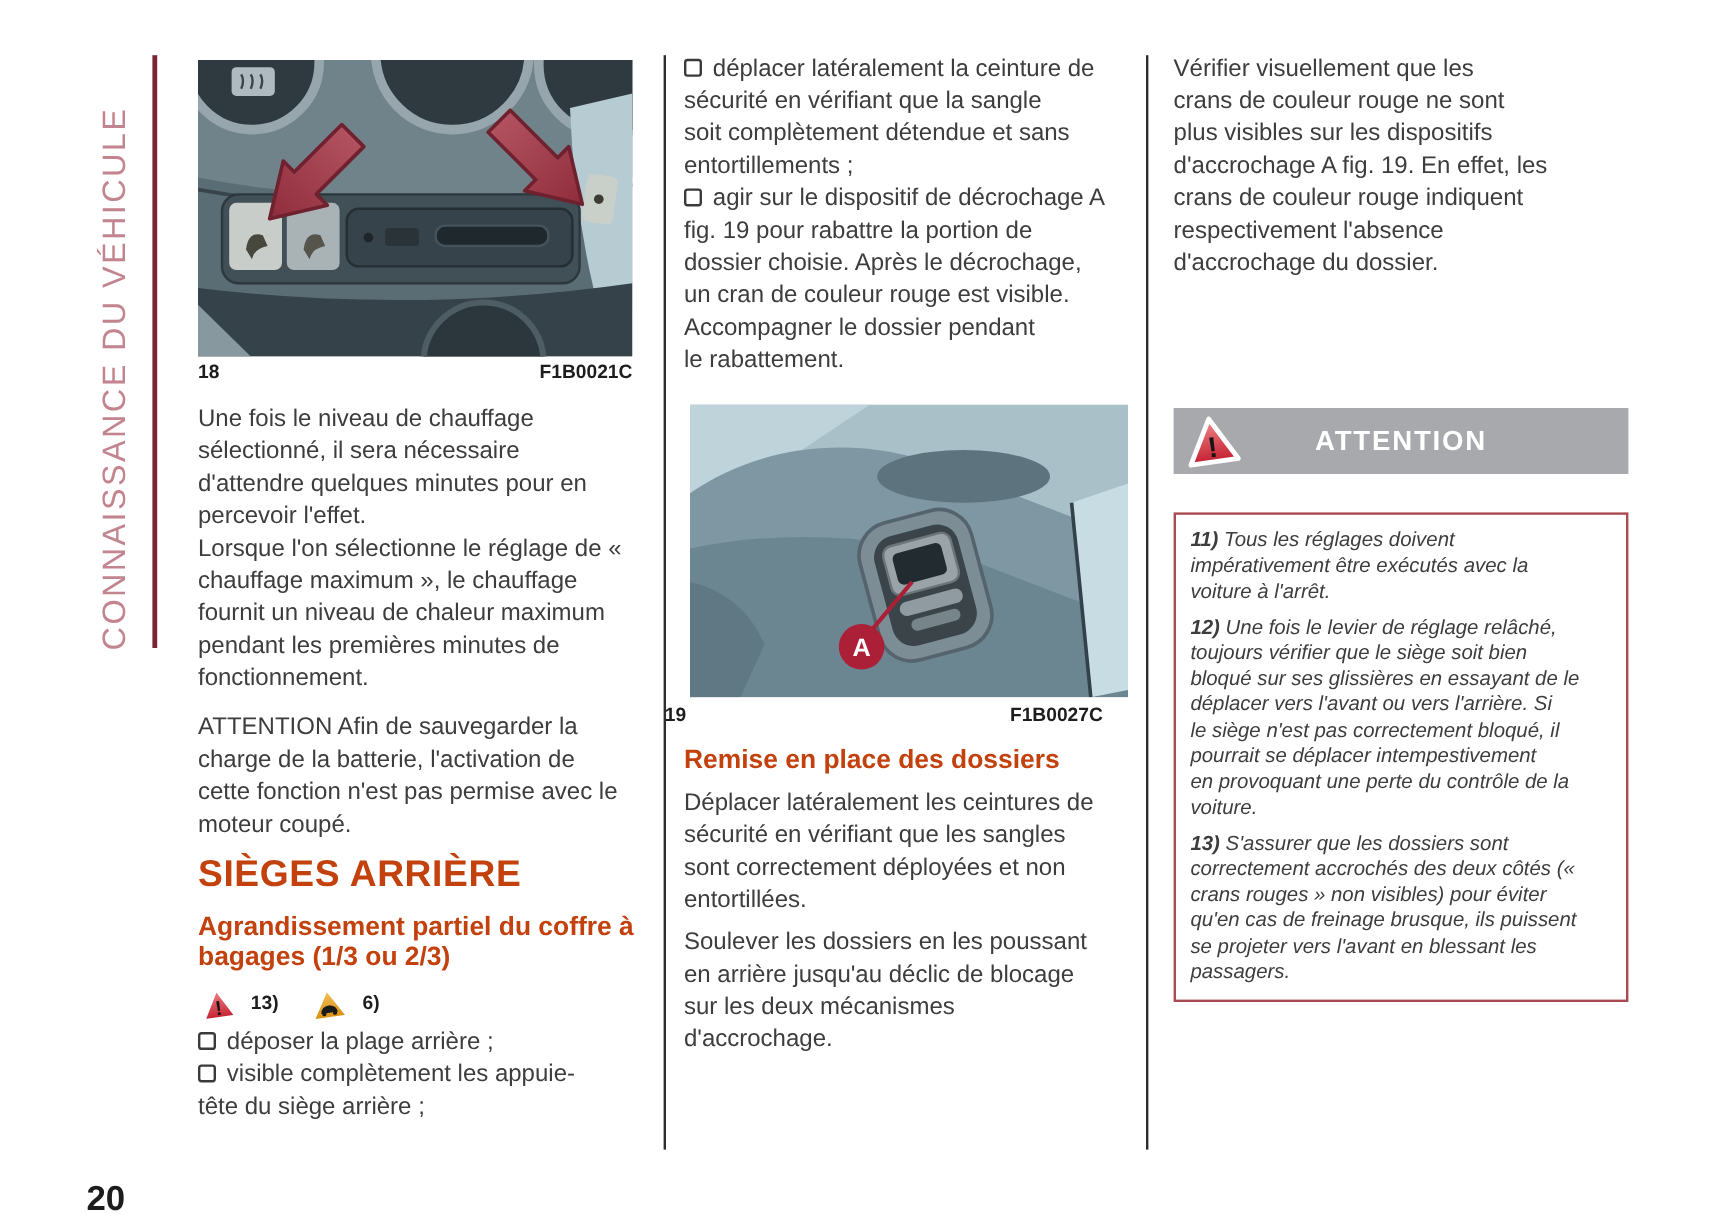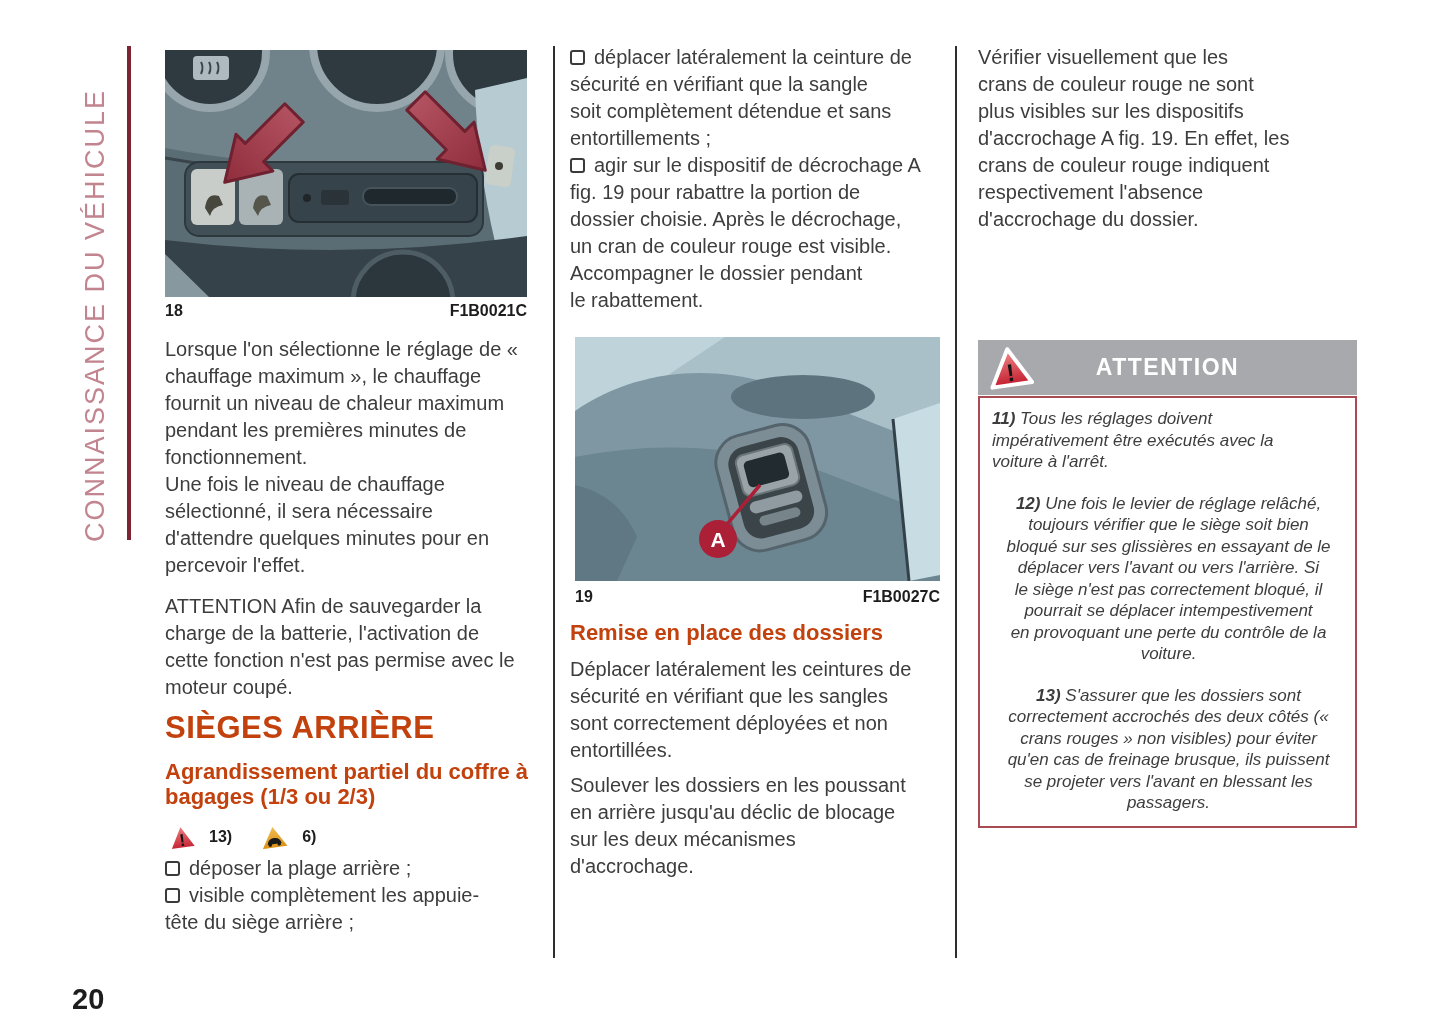--- a/index.html
+++ b/index.html
@@ -28,24 +28,24 @@
   .sq{display:inline-block;width:11px;height:11px;border:2.5px solid #3a3a3a;border-radius:3px;
       margin-right:9px;transform:translateY(1px);}
   .iconrow{display:flex;align-items:center;gap:10px;margin-top:10px;height:36px;}
   .iconlabel{font-size:16px;font-weight:bold;color:#1d1d1d;margin-right:14px;}
   
   .banner{position:absolute;left:978px;top:340px;width:379px;height:55px;background:#a7a9ac;
           display:flex;align-items:center;justify-content:center;}
   .banner .bicon{position:absolute;left:8px;top:5px;}
   .btitle{color:#ffffff;font-size:23px;font-weight:bold;letter-spacing:1.5px;}
   
-  .warnbox{position:absolute;left:978px;top:396px;width:379px;box-sizing:border-box;
+  .warnbox{position:absolute;left:978px;top:427px;width:379px;box-sizing:border-box;
            border:2px solid #a84b52;padding:10px 10px 12px 12px;}
   .witem{margin:0;font-size:17px;line-height:21.5px;font-style:italic;color:#3d3d3d;}
-  .witem+.witem{margin-top:20px;text-align:center;}
+  .witem+.witem{margin-top:8px;}
   .wnum{font-weight:bold;}
   .wtext{white-space:pre-line;}
   .pagenum{position:absolute;left:72px;top:983px;font-size:29px;font-weight:bold;color:#1d1d1d;}
   svg{display:block;}
 </style>
 </head>
 <body>
 
 <div class="page">
 
@@ -91,29 +91,29 @@
     <g transform="translate(292,92) rotate(-45)">
       <polygon points="-13,-58 13,-58 13,-2 26,-2 0,40 -26,-2 -13,-2" fill="url(#arrowg)" stroke="#6f2130" stroke-width="3" stroke-linejoin="round"></polygon>
     </g>
   </svg>
   <div class="cap" style="left:165px;top:302px;width:362px;">
     <span>18</span>
     <span>F1B0021C</span>
   </div>
 
   <div class="col" style="left:165px;top:336px;width:380px;">
+    <p class="p">Une fois le niveau de chauffage
+sélectionné, il sera nécessaire
+d'attendre quelques minutes pour en
+percevoir l'effet.</p>
     <p class="p">Lorsque l'on sélectionne le réglage de «
 chauffage maximum », le chauffage
 fournit un niveau de chaleur maximum
 pendant les premières minutes de
 fonctionnement.</p>
-    <p class="p">Une fois le niveau de chauffage
-sélectionné, il sera nécessaire
-d'attendre quelques minutes pour en
-percevoir l'effet.</p>
     <p class="p mt14">ATTENTION Afin de sauvegarder la
 charge de la batterie, l'activation de
 cette fonction n'est pas permise avec le
 moteur coupé.</p>
     <h1 class="h1 crimson">SIÈGES ARRIÈRE</h1>
     <h2 class="h2 crimson">Agrandissement partiel du coffre à
 bagages (1/3 ou 2/3)</h2>
     <div class="iconrow">
       <svg width="34" height="32" viewBox="0 0 34 32">
         <defs>
@@ -178,21 +178,21 @@
       <rect x="175" y="119" width="42" height="27" rx="5" fill="#222b2f"></rect>
       <rect x="170" y="160" width="54" height="12" rx="6" fill="#8f9ba0"></rect>
       <rect x="176" y="176" width="42" height="10" rx="5" fill="#77858b"></rect>
     </g>
     <g>
       <line x1="185" y1="148" x2="148" y2="192" stroke="#ab1f37" stroke-width="3.5"></line>
       <circle cx="143" cy="202" r="19" fill="#ab1f37"></circle>
       <text x="143" y="210" text-anchor="middle" font-size="21" font-weight="bold" fill="#ffffff" font-family="Liberation Sans, sans-serif">A</text>
     </g>
   </svg>
-  <div class="cap" style="left:575px;top:588px;width:365px;align-items:center;">
+  <div class="cap" style="left:554px;top:588px;width:365px;align-items:center;">
     <span>19</span>
     <span>F1B0027C</span>
   </div>
 
   <div class="col" style="left:570px;top:620px;width:385px;">
     <h3 class="h3 crimson">Remise en place des dossiers</h3>
     <p class="p mt10">Déplacer latéralement les ceintures de
 sécurité en vérifiant que les sangles
 sont correctement déployées et non
 entortillées.</p>

